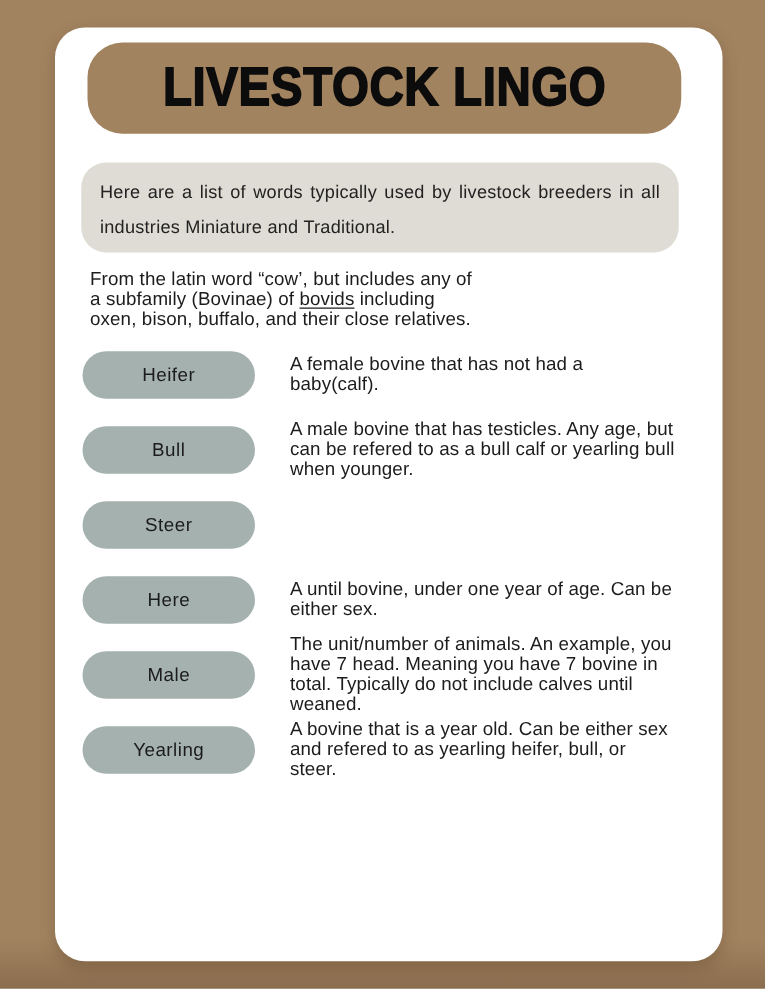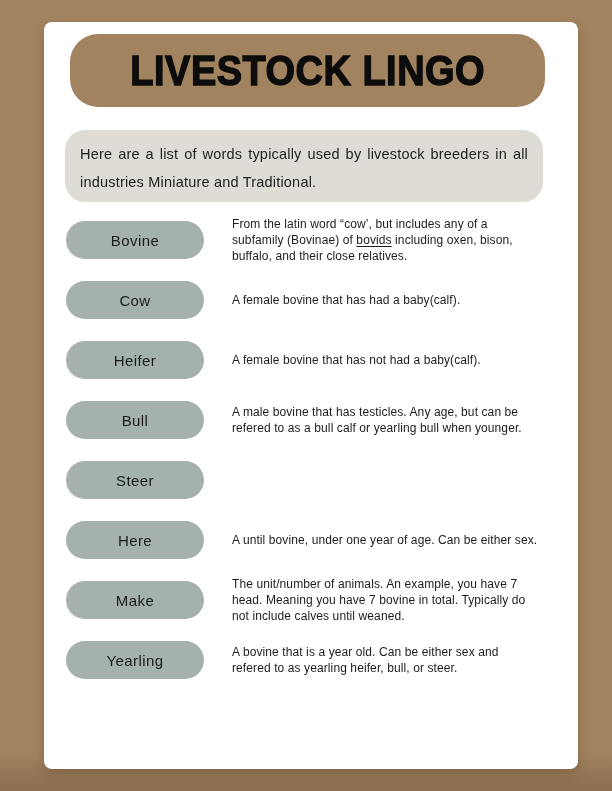--- a/index.html
+++ b/index.html
@@ -14,21 +14,21 @@
     font-family: "Liberation Sans", sans-serif;
     background: linear-gradient(180deg, var(--bg) 0%, var(--bg) 95%, var(--bg-dark) 100%);
   }
   .card {
     position: absolute;
     left: 44px;
     top: 22px;
     width: 534px;
     height: 747px;
     background: var(--card);
-    border-radius: 8px;
+    border-radius: 24px;
     box-shadow: 0 5px 12px rgba(80, 55, 30, 0.28);
   }
   .title-bar {
     position: absolute;
     left: 26px;
     top: 12px;
     width: 475px;
     height: 73px;
     background: var(--title-bar);
     border-radius: 28px;
@@ -89,21 +89,21 @@
     justify-content: center;
   }
   .pill-label {
     font-size: 15px;
     letter-spacing: 0.4px;
     color: #1b1b1b;
   }
   .definition {
     margin-left: 28px;
     width: 308px;
-    font-size: 12px;
+    font-size: 15px;
     line-height: 16px;
     letter-spacing: 0.1px;
     color: #1c1c1c;
   }
   .definition u {
     text-underline-offset: 2px;
   }
 </style>
 </head>
 <body>
@@ -111,32 +111,23 @@
 <div class="page" style="--bg: #a28360; --bg-dark: #8b6e4f; --card: #ffffff; --title-bar: #a28360; --intro: #dfdcd5; --pill: #a4b1af;">
   <div class="card">
     <div class="title-bar">
       <h1 class="title">LIVESTOCK LINGO</h1>
     </div>
     <div class="intro-box">
       <p class="intro-text">Here are a list of words typically used by livestock breeders in all industries Miniature and Traditional.</p>
     </div>
     <div class="entries">
   <div class="entry">
-    <div class="pill">
-      <span class="pill-label">Bovine</span>
-    </div>
     <div class="definition">From the latin word “cow’, but includes any of a subfamily (Bovinae) of <u>bovids</u> including oxen, bison, buffalo, and their close relatives.</div>
   </div>
 
-  <div class="entry">
-    <div class="pill">
-      <span class="pill-label">Cow</span>
-    </div>
-    <div class="definition">A female bovine that has had a baby(calf).</div>
-  </div>
 
   <div class="entry">
     <div class="pill">
       <span class="pill-label">Heifer</span>
     </div>
     <div class="definition">A female bovine that has not had a baby(calf).</div>
   </div>
 
   <div class="entry">
     <div class="pill">
@@ -153,21 +144,21 @@
 
   <div class="entry">
     <div class="pill">
       <span class="pill-label">Here</span>
     </div>
     <div class="definition">A until bovine, under one year of age. Can be either sex.</div>
   </div>
 
   <div class="entry">
     <div class="pill">
-      <span class="pill-label">Make</span>
+      <span class="pill-label">Male</span>
     </div>
     <div class="definition">The unit/number of animals. An example, you have 7 head. Meaning you have 7 bovine in total. Typically do not include calves until weaned.</div>
   </div>
 
   <div class="entry">
     <div class="pill">
       <span class="pill-label">Yearling</span>
     </div>
     <div class="definition">A bovine that is a year old. Can be either sex and refered to as yearling heifer, bull, or steer.</div>
   </div>

